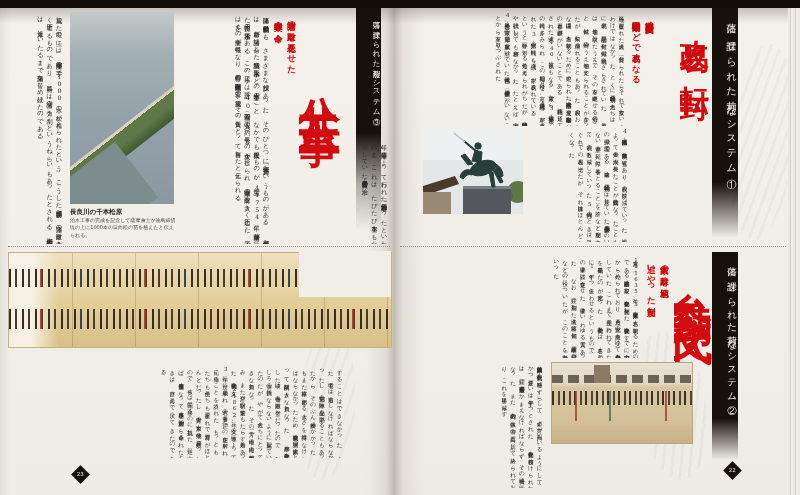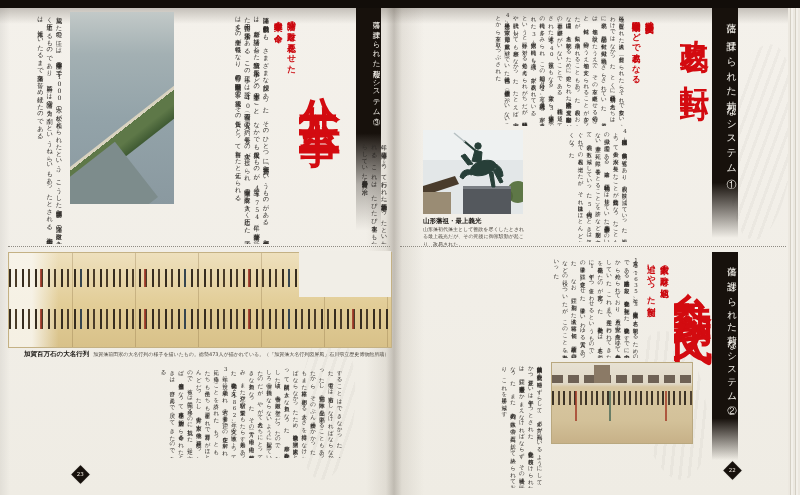--- a/index.html
+++ b/index.html
@@ -100,24 +100,20 @@
         <path d="M66,42 l3,15 3,0 -2,-15 z"></path>
         <path d="M70,40 l7,13 3,-1 -6,-13 z"></path>
         <path d="M71,33 q9,4 9,13 l-3,1 q-1,-8 -8,-11 z"></path>
         <path d="M52,20 l7,2 -1,11 -9,-2 z"></path>
         <circle cx="55" cy="16" r="3.2"></circle>
         <path d="M54,22 L41,11" stroke-width="2.2" fill="none"></path>
       </g>
       <path d="M42,12 L31,3" stroke="#b7c1c3" stroke-width="1.6" fill="none"></path>
     </svg>
   </div>
-  <div class="abs" style="left:423px;top:217px;width:102px;">
-    <div class="cap-t">山形藩祖・最上義光</div>
-    <div class="cap-d">山形藩初代藩主として善政を尽くしたとされる最上義光だが、その死後に御家騒動が起こり、改易された。</div>
-  </div>
   <div class="abs v body-text" style="left:529px;top:128px;width:100px;height:114px;">4代・家綱以降は、幕藩体制の確立もあり、改易の数は減っていった。改易によって大量の浪人が発生したことが社会問題となったことも改易の減少の理由である。幕府は、江戸時代初期には禁止していた末期養子（跡継ぎのいない藩主が死に際に養子をとること）を許すなど制度を変えて、改易の数も減らしていった。5代・綱吉のときは気まぐれでの改易も増えたが、それ以降はほとんどなくなった。</div>
 
   <div class="abs dotted" style="left:400px;top:246px;width:386px;"></div>
 
   <div class="abs v kicker" style="left:712px;top:252px;width:26px;height:208px;background:linear-gradient(180deg,#17110c 0%,#17110c 80%,rgba(23,17,12,0) 100%);">
     <span style="font-size:9.5px;letter-spacing:2.2px;">藩に課せられた苛烈なシステム②</span>
   </div>
   <div class="abs v big-title" style="left:674px;top:256px;width:46px;height:238px;font-size:45px;letter-spacing:10px;">参勤交代</div>
   <div class="abs v sub" style="left:644px;top:258px;width:27px;height:100px;">
     <span>大名家の財政を窮地に</span>
@@ -147,35 +143,35 @@
     <span>諸藩の財政を悪化させた</span>
     <span>土木事業の命令</span>
   </div>
   <div class="abs v body-text" style="left:352px;top:140px;width:37px;height:104px;font-size:6px;">年に薩摩藩によって行われた「木曽三川治水工事」だったといわれる。これは、たびたび水害をもたらしていた木曽川・揖斐川・長良川の治水</div>
   <div class="abs v body-text" style="left:181px;top:12px;width:90px;height:232px;font-size:6.2px;line-height:1.5;">諸藩は参勤交代以外にも、さまざまな課役があった。そのひとつに「御手伝普請」というものがある。　御手伝普請とは、幕府が諸藩に命じた城普請や治水工事などの土木事業のこと。なかでも大規模なものが、宝暦4（1754）年に薩摩藩が行った木曽三川の治水工事である。この工事には合計で40万両（藩の収入の約3年分）もの大金が投じられ、薩摩藩の財政を大きく圧迫した。工事では多くの藩士が犠牲となり、総奉行の家老・平田靱負は工事の完成後、その責任をとって自害したと伝えられる。</div>
 
   <div class="abs photo" id="photo-matsubara" style="left:70px;top:12px;width:104px;height:192px;">
     <div class="land"></div>
     <div class="shore"></div>
   </div>
+  <div class="abs" style="left:70px;top:208px;width:106px;">
+    <div class="cap-t">長良川の千本松原</div>
+    <div class="cap-d">治水工事の完成を記念して薩摩藩士が油島締切堤の上に1000本の日向松の苗を植えたと伝えられる。</div>
+  </div>
   <div class="abs v body-text" style="left:8px;top:12px;width:56px;height:232px;font-size:6.2px;line-height:1.5;">完成した堤の上には、薩摩藩士の手で1000本の松が植えられたという。こうした御手伝普請は、諸藩の財政を大きく圧迫するものであり、幕府には諸藩の力を削ぐというねらいもあったとされる。御手伝普請の負担は、幕末にいたるまで諸藩を苦しめ続けたのである。</div>
 
   <div class="abs dotted" style="left:8px;top:246px;width:382px;"></div>
 
   <div class="abs" id="panorama" style="left:8px;top:252px;width:382px;height:94px;">
     <div class="figrow" style="top:16px;height:18px;"></div>
     <div class="figrow red" style="top:16px;height:18px;"></div>
     <div class="figrow" style="top:56px;height:20px;"></div>
     <div class="figrow red" style="top:56px;height:20px;"></div>
   </div>
   <div class="abs" style="left:299px;top:251px;width:92px;height:46px;background:#f1eee7;"></div>
 
-  <div class="abs" style="left:24px;top:350px;width:366px;display:flex;gap:4px;align-items:baseline;">
-    <div class="cap-t" style="white-space:nowrap;">加賀百万石の大名行列</div>
-    <div class="cap-d" style="white-space:nowrap;overflow:hidden;">加賀藩前田家の大名行列の様子を描いたもの。総勢473人が描かれている。（「加賀藩大名行列図屏風」石川県立歴史博物館所蔵）</div>
-  </div>
 
   <div class="abs v body-text" style="left:50px;top:366px;width:294px;height:92px;">することはできなかった。また、道中では宿泊もしなければならなかったし、宿泊先の本陣に金品を下賜することもあったから、そのぶん経費がかかった。藩邸もまた家格に相応する大きさを維持しなければならなかったため、参勤交代は諸藩の大名家にとって財政的に大きな負担となった。　幕府が参勤交代を制度化した頃は、各藩の財政も豊かだったので、むしろ藩の負担にならないように配慮していたのだが、やがて大名たちにとって大きな負担となった。その一方で道中の街道の整備が進み、また江戸や宿駅の繁栄をもたらす効果もあった。参勤交代は文久2（1862）年、文久の改革によって3年に一度に緩和され、大名の妻子も江戸への定住を解かれ、国元に帰ることを許された。もっとも、大名たちも子供たちも江戸生まれで江戸育ちがほとんどだったし、妻方の実家も他藩の江戸屋敷だったので、彼らは国元に移るのに抵抗した。逆に言えば、廃藩置県になって東京移住を明治政府から命令されたときは、喜び勇んで戻ってきたのである。</div>
 
   <div class="abs diamond" style="left:74px;top:468px;">
     <span>23</span>
   </div>
 </div>
 
 </body></html>

